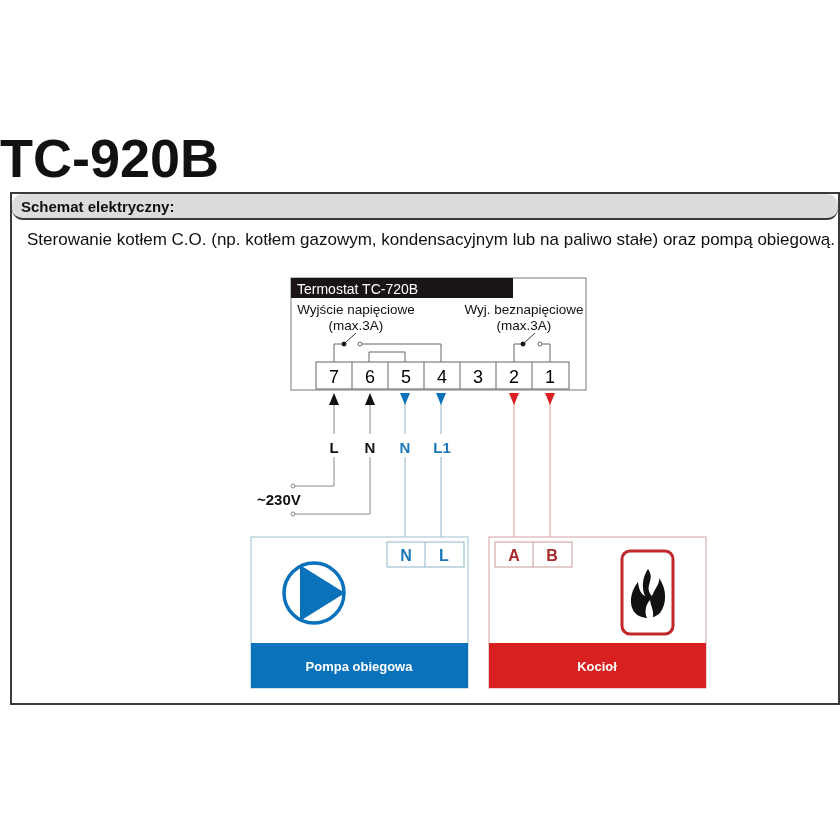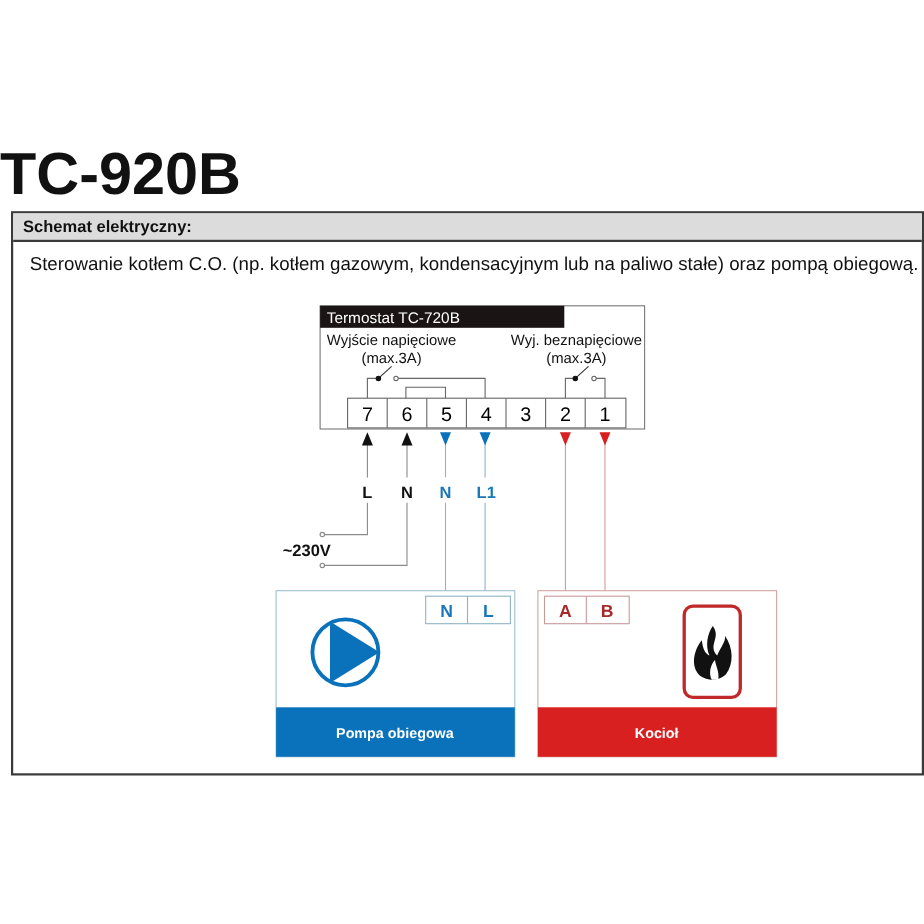--- a/index.html
+++ b/index.html
@@ -3,21 +3,21 @@
 <meta charset="utf-8">
 <style>
   html, body { margin: 0; padding: 0; background: #ffffff; }
   body { width: 840px; height: 840px; position: relative; overflow: hidden;
          font-family: "Liberation Sans", sans-serif; color: #111; }
   .title { position: absolute; left: 0; top: 128px; font-size: 54px; font-weight: bold;
            letter-spacing: 0px; line-height: 60px; color: #111; }
   .frame { position: absolute; left: 10px; top: 192px; width: 826px; height: 509px;
            border: 2px solid #3a3a3a; box-sizing: content-box; }
   .frame-head { position: absolute; left: 0; top: 0; width: 826px; height: 24px;
-                background: #dcdcdc; border-bottom: 2px solid #3a3a3a; }
+                background: #dcdcdc; border-bottom: 2px solid #3a3a3a; border-radius: 11px; }
   .frame-head span { position: absolute; left: 9px; top: 4px; font-size: 15px; font-weight: bold; }
   .desc { position: absolute; left: 15px; top: 36px; font-size: 17px; color: #111; white-space: nowrap; }
   svg.diagram { position: absolute; left: 0; top: 0; }
   .t { font-family: "Liberation Sans", sans-serif; }
 </style>
 </head>
 <body>
 
 <div class="title">TC-920B</div>
 

